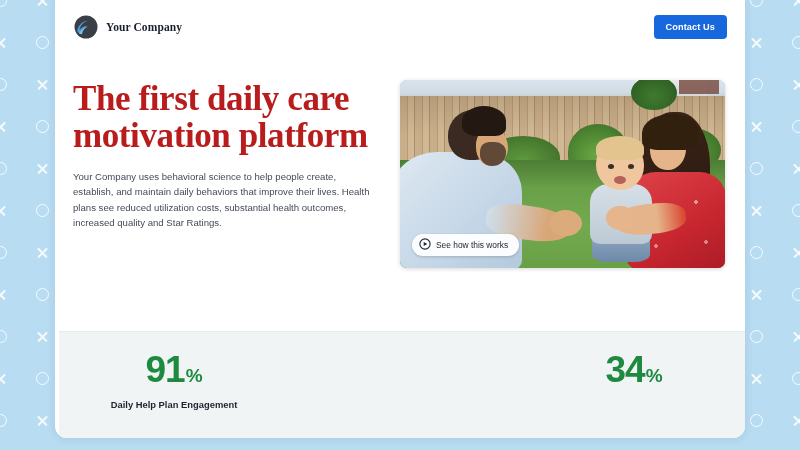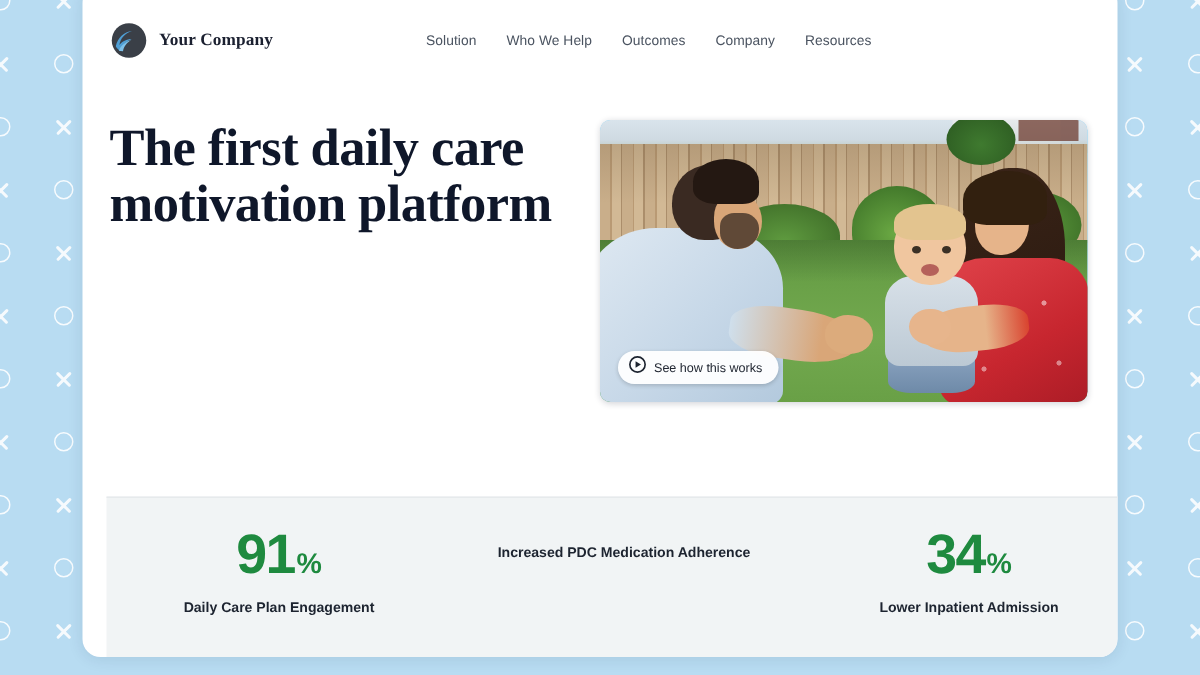--- a/index.html
+++ b/index.html
@@ -145,21 +145,21 @@
     gap: 15px;
   }
 
   #hero-left { width: 312px; flex: 0 0 auto; }
 
   #hero-title {
     font-family: "Liberation Serif", serif;
     font-weight: bold;
     font-size: 35px;
     line-height: 1.07;
-    color: #0f172a;
+    color: #b91c1c;
     letter-spacing: -.4px;
   }
 
   #hero-body {
     margin-top: 14px;
     font-size: 9.6px;
     line-height: 1.62;
     color: #444b57;
     max-width: 300px;
   }
@@ -349,21 +349,21 @@
   }
   #video-pill-label {
     font-size: 8.4px;
     color: #222833;
     white-space: nowrap;
   }
 
   
   #stats-band {
     position: absolute;
-    left: 16px;
+    left: 4px;
     top: 341px;
     width: 100%;
     height: 107px;
     background: #f1f4f5;
     border-top: 1px solid #e6eaec;
     display: flex;
     align-items: flex-start;
     justify-content: space-around;
     padding-top: 19px;
   }
@@ -623,34 +623,29 @@
         <svg width="26" height="26" viewBox="0 0 26 26">
           <circle cx="13" cy="13" r="11.5" fill="#3a3f47"></circle>
           <path d="M13 1.5a11.5 11.5 0 1 0 0 23 11.5 11.5 0 0 1 0-23z" fill="#2b3036"></path>
           <path d="M4.2 16.8c1.2-5.6 5.4-9.6 10.8-10.2-4.8 1.6-7.8 5-8.4 9.4 1.8-2.4 4.8-4 8.2-4-4 1.6-6.6 4.4-7.2 8-1.6-0.6-2.8-1.8-3.4-3.2z" fill="#4f9ed4"></path>
           <path d="M6.2 19.8c1.4-3.6 4.4-6.2 8.4-7.2-3.2 1.8-5.2 4.4-5.6 7.6-1.1-0.1-2-0.2-2.8-0.4z" fill="#7ec0e8"></path>
         </svg>
       </div>
       <span id="brand-name">Your Company</span>
     </div>
 
-    <nav id="main-nav">
-      <span class="nav-link">Solution</span>
-      <span class="nav-link">Who We Help</span>
-      <span class="nav-link">Outcomes</span>
-      <span class="nav-link">Company</span>
-      <span class="nav-link">Resources</span>
-    </nav>
-
+
+    <button id="contact-btn">Contact Us</button>
   </header>
 
   <section id="hero">
 
     <div id="hero-left">
       <h1 id="hero-title">The first daily care motivation platform</h1>
+      <p id="hero-body">Your Company uses behavioral science to help people create, establish, and maintain daily behaviors that improve their lives. Health plans see reduced utilization costs, substantial health outcomes, increased quality and Star Ratings.</p>
     </div>
 
     <div id="hero-right">
       <div id="hero-media">
 
         <div class="ph ph-sky"></div>
         <div class="ph ph-house"></div>
         <div class="ph ph-roof"></div>
         <div class="ph ph-fence"></div>
         <div class="ph ph-fence-shadow"></div>
@@ -697,28 +692,26 @@
       </div>
     </div>
   </section>
 
   <section id="stats-band">
 
     <div class="stat">
       <div class="stat-value">
         <span class="stat-number">91</span><span class="stat-unit">%</span>
       </div>
-      <div class="stat-label">Daily Care Plan Engagement</div>
+      <div class="stat-label">Daily Help Plan Engagement</div>
     </div>
 
     <div class="stat">
-      <div class="stat-label">Increased PDC Medication Adherence</div>
     </div>
 
     <div class="stat">
       <div class="stat-value">
         <span class="stat-number">34</span><span class="stat-unit">%</span>
       </div>
-      <div class="stat-label">Lower Inpatient Admission</div>
     </div>
   </section>
 
 </div>
 
 </body></html>

